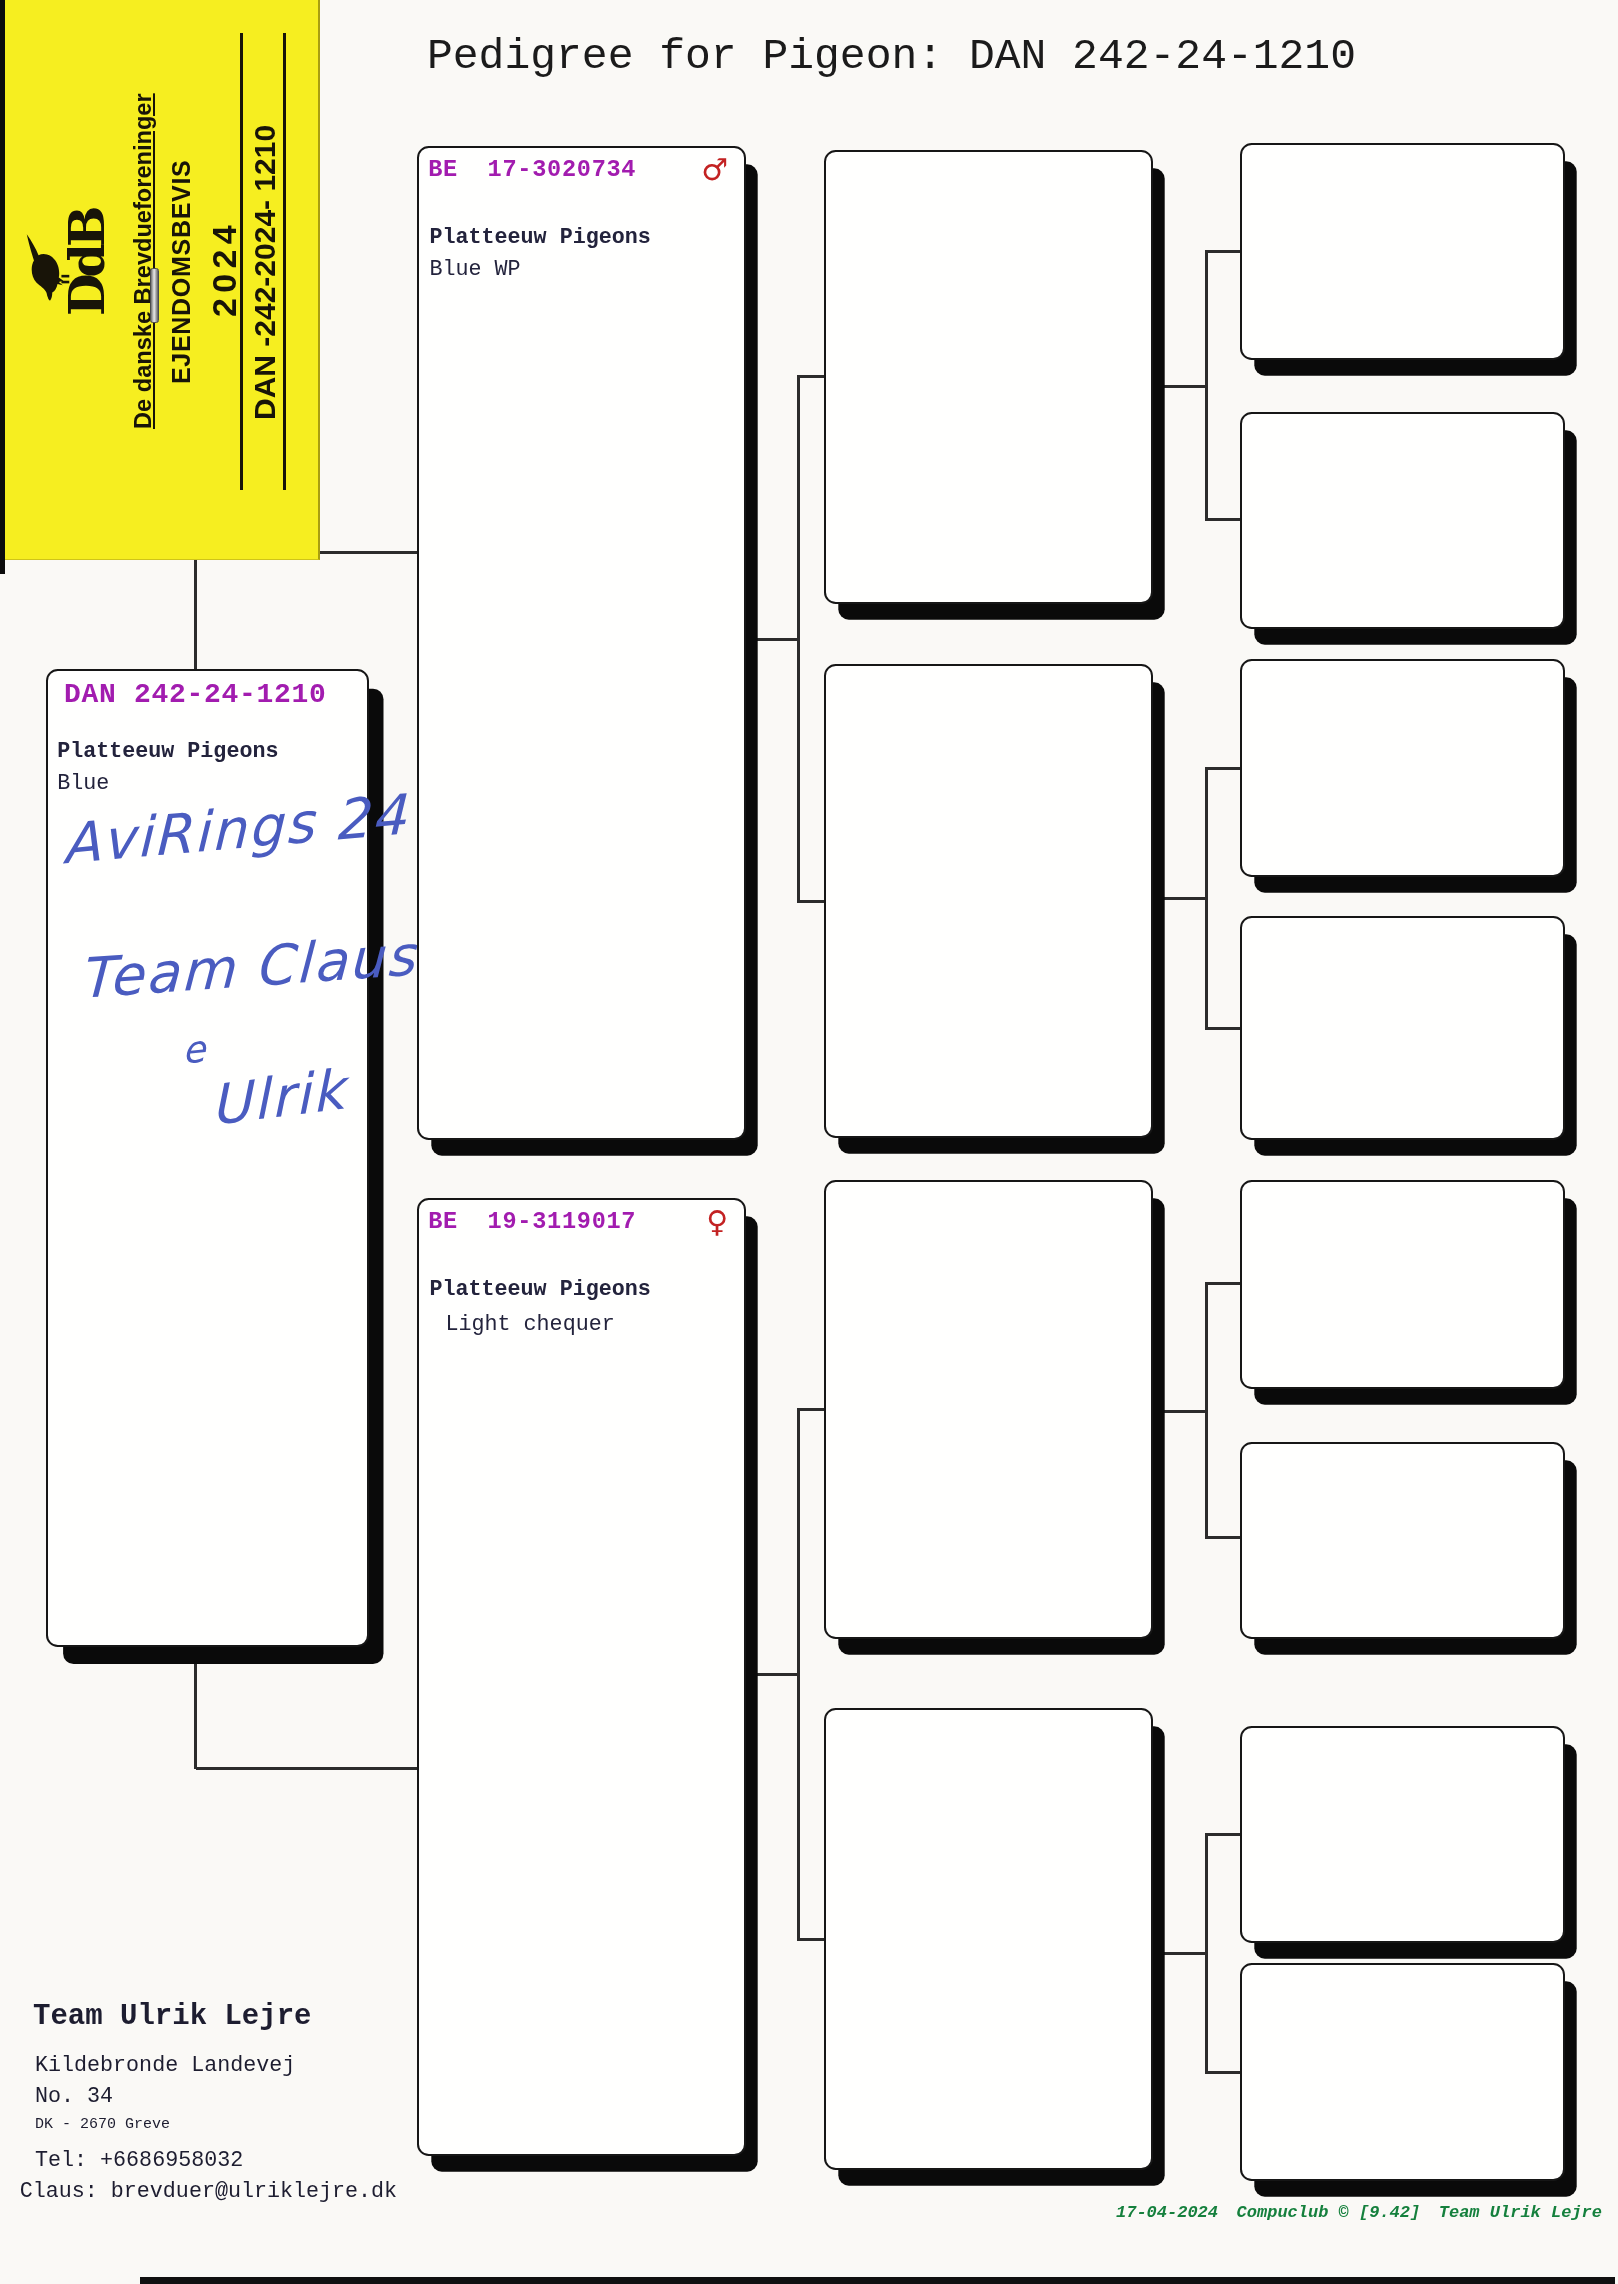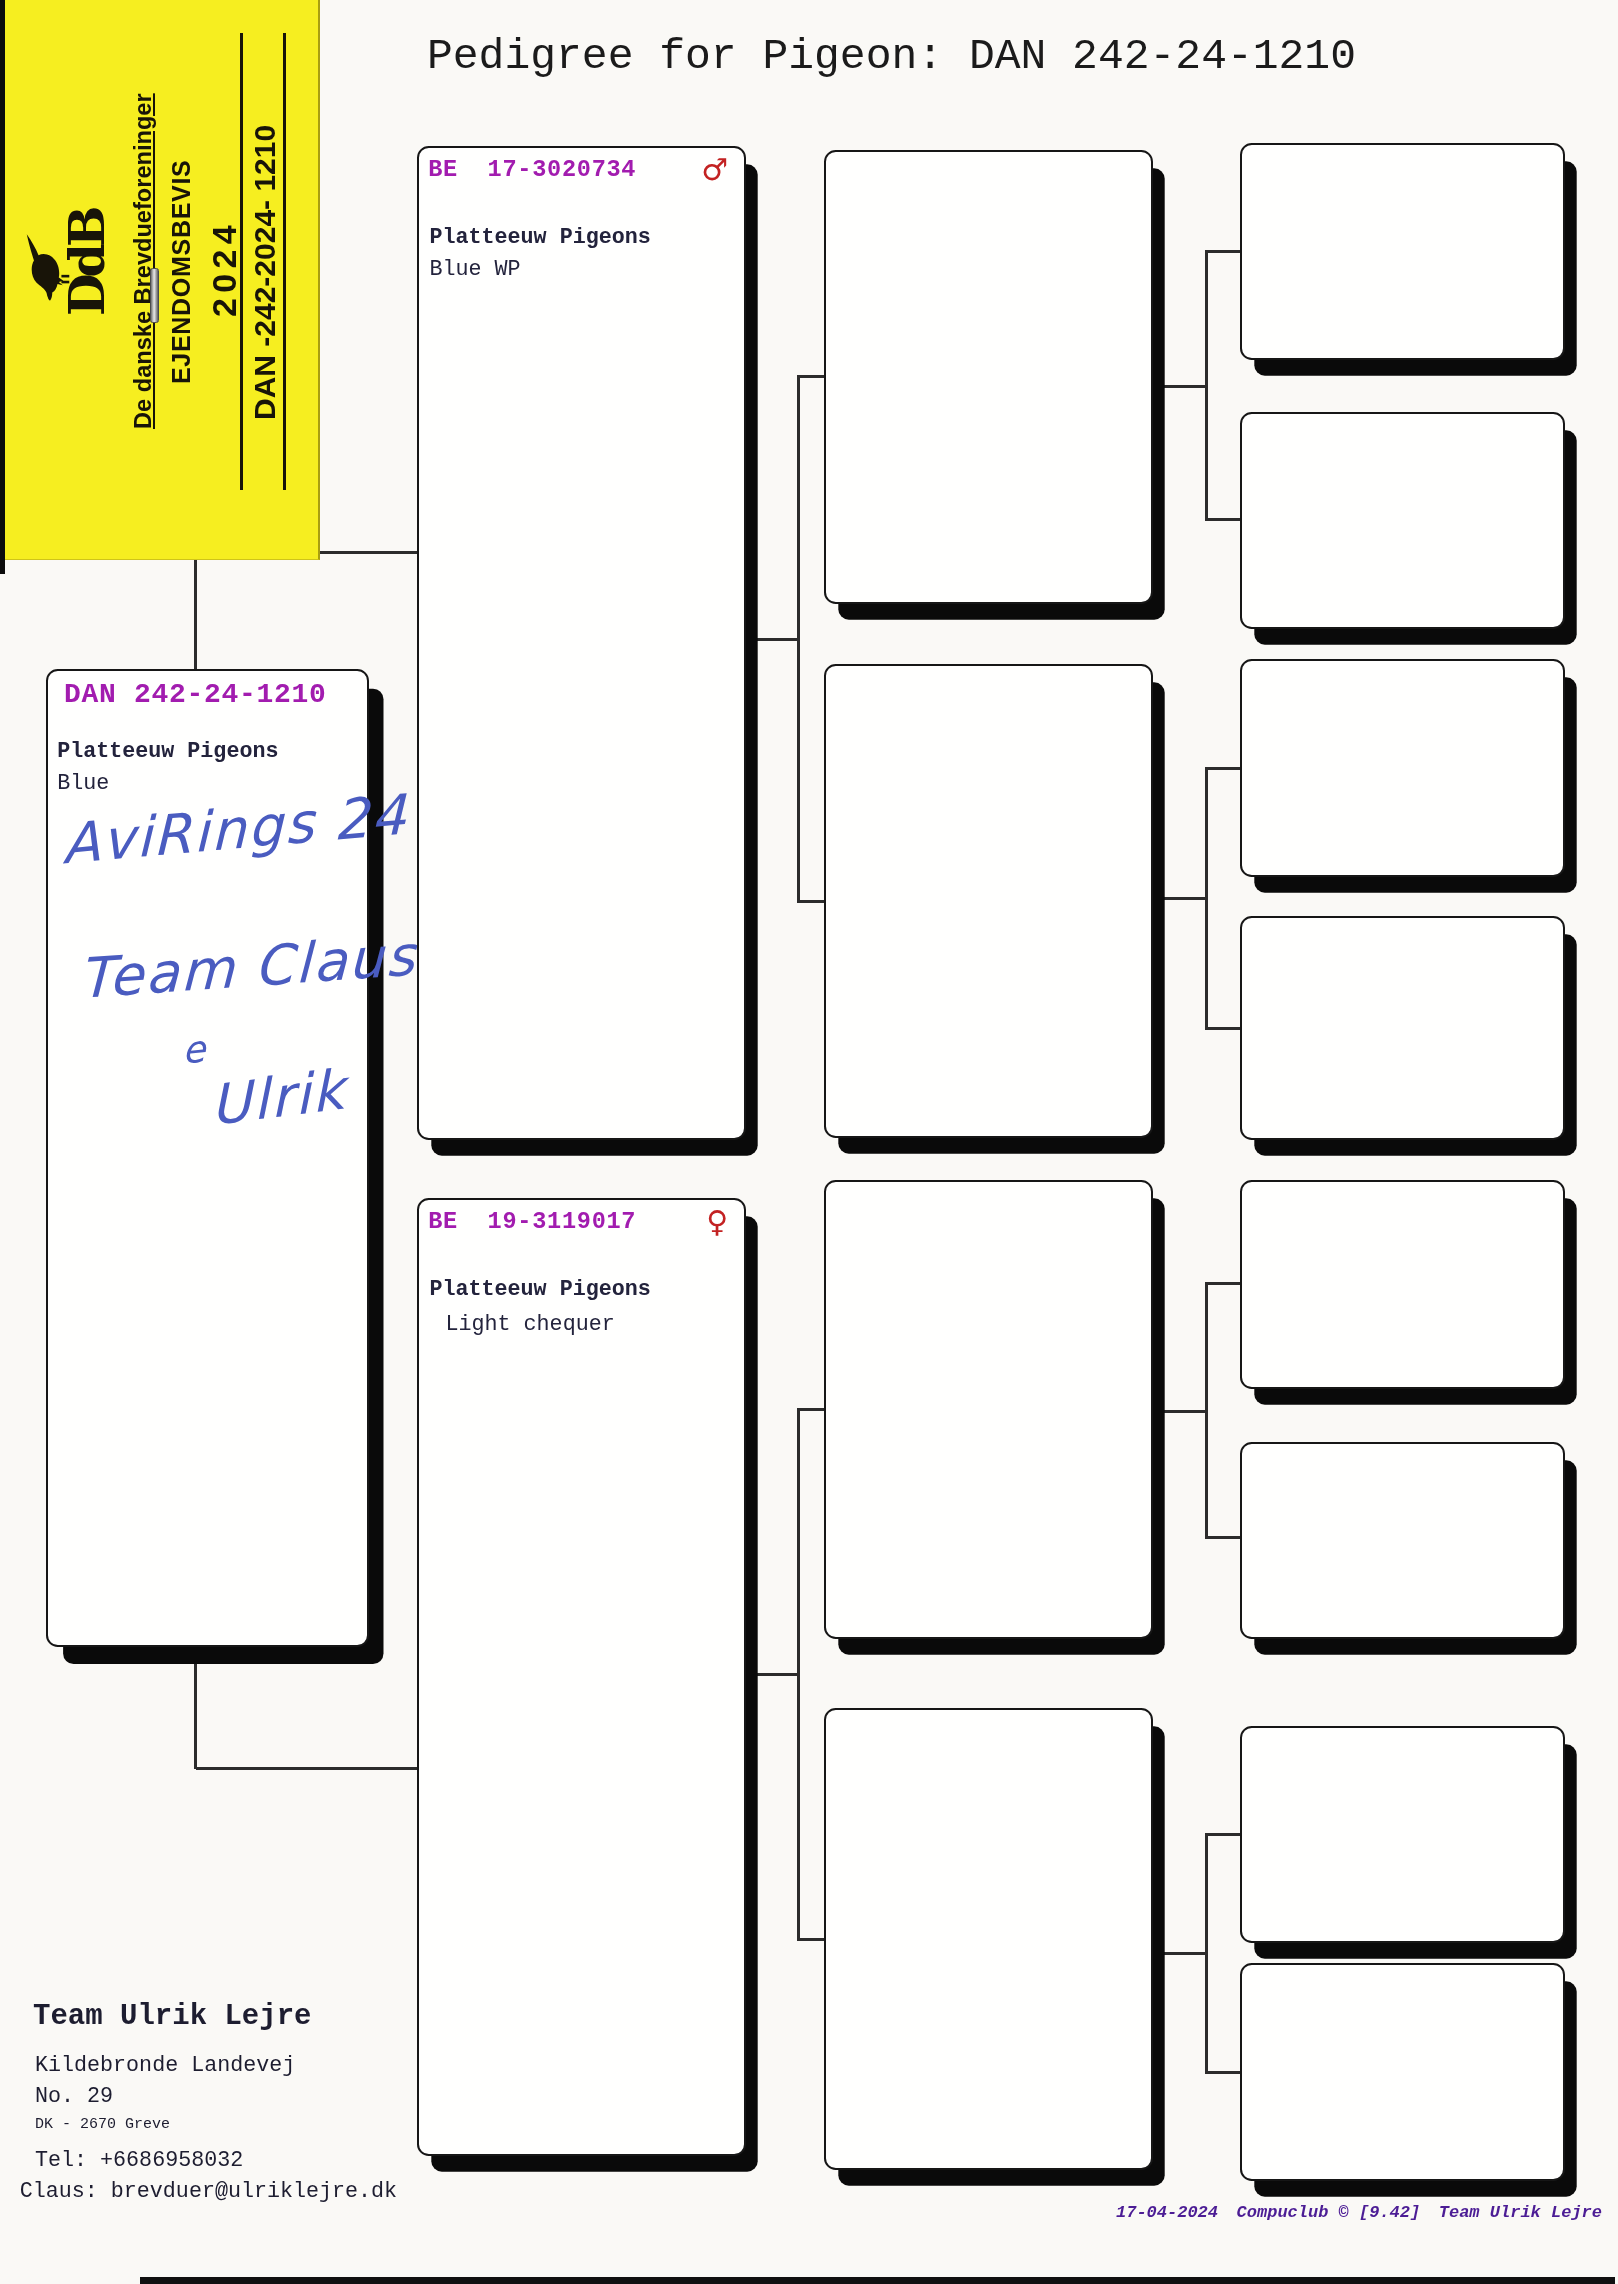--- a/index.html
+++ b/index.html
@@ -54,21 +54,21 @@
     position:absolute;left:150px;top:268px;width:7.2px;height:53px;z-index:6;
     background:linear-gradient(90deg,#6f6f6f,#e9e9e9 45%,#5f5f5f);
     border:0.7px solid #4c4c4c;border-radius:2.6px;
   }
   
   .owner-line{position:absolute;font-family:"Liberation Mono",monospace;color:#1d1d30;white-space:pre;}
   
   .footer{
     position:absolute;left:1116px;top:2203px;width:486px;display:flex;
     justify-content:space-between;font-family:"Liberation Mono",monospace;
-    font-style:italic;font-weight:700;font-size:17px;color:#4c1d95;gap:17px;
+    font-style:italic;font-weight:700;font-size:17px;color:#15803d;gap:17px;
   }
   
   .edge-left{position:absolute;left:0;top:0;width:4.6px;height:574px;background:#0c0c0c;z-index:7;}
   .edge-bottom{position:absolute;left:140px;top:2277px;width:1475px;height:6.6px;background:#101010;z-index:7;}
 </style>
 </head>
 <body>
 
 <div class="title">Pedigree for Pigeon: DAN 242-24-1210</div>
 
@@ -161,21 +161,21 @@
     <div style="left:243px;top:205px;font-size:34px;letter-spacing:5.3px;">2024</div>
     <div class="card-rule" style="top:240px;"></div>
     <div style="left:140px;top:248px;font-size:30px;">DAN -242-2024- 1210</div>
     <div class="card-rule" style="top:283px;"></div>
   </div>
 </div>
 <div class="staple"></div>
 
 <div class="owner-line" style="left:33px;top:2000px;font-size:29px;font-weight:700;">Team Ulrik Lejre</div>
 <div class="owner-line" style="left:35px;top:2053px;font-size:21.7px;">Kildebronde Landevej</div>
-<div class="owner-line" style="left:35px;top:2084px;font-size:21.7px;">No. 29</div>
+<div class="owner-line" style="left:35px;top:2084px;font-size:21.7px;">No. 34</div>
 <div class="owner-line" style="left:35px;top:2116px;font-size:15px;">DK - 2670 Greve</div>
 <div class="owner-line" style="left:35px;top:2148px;font-size:21.7px;">Tel: +6686958032</div>
 <div class="owner-line" style="left:19.7px;top:2179px;font-size:21.7px;">Claus: brevduer@ulriklejre.dk</div>
 
 <div class="footer">
   <span>17-04-2024</span>
   <span>Compuclub © [9.42]</span>
   <span>Team Ulrik Lejre</span>
 </div>
 

